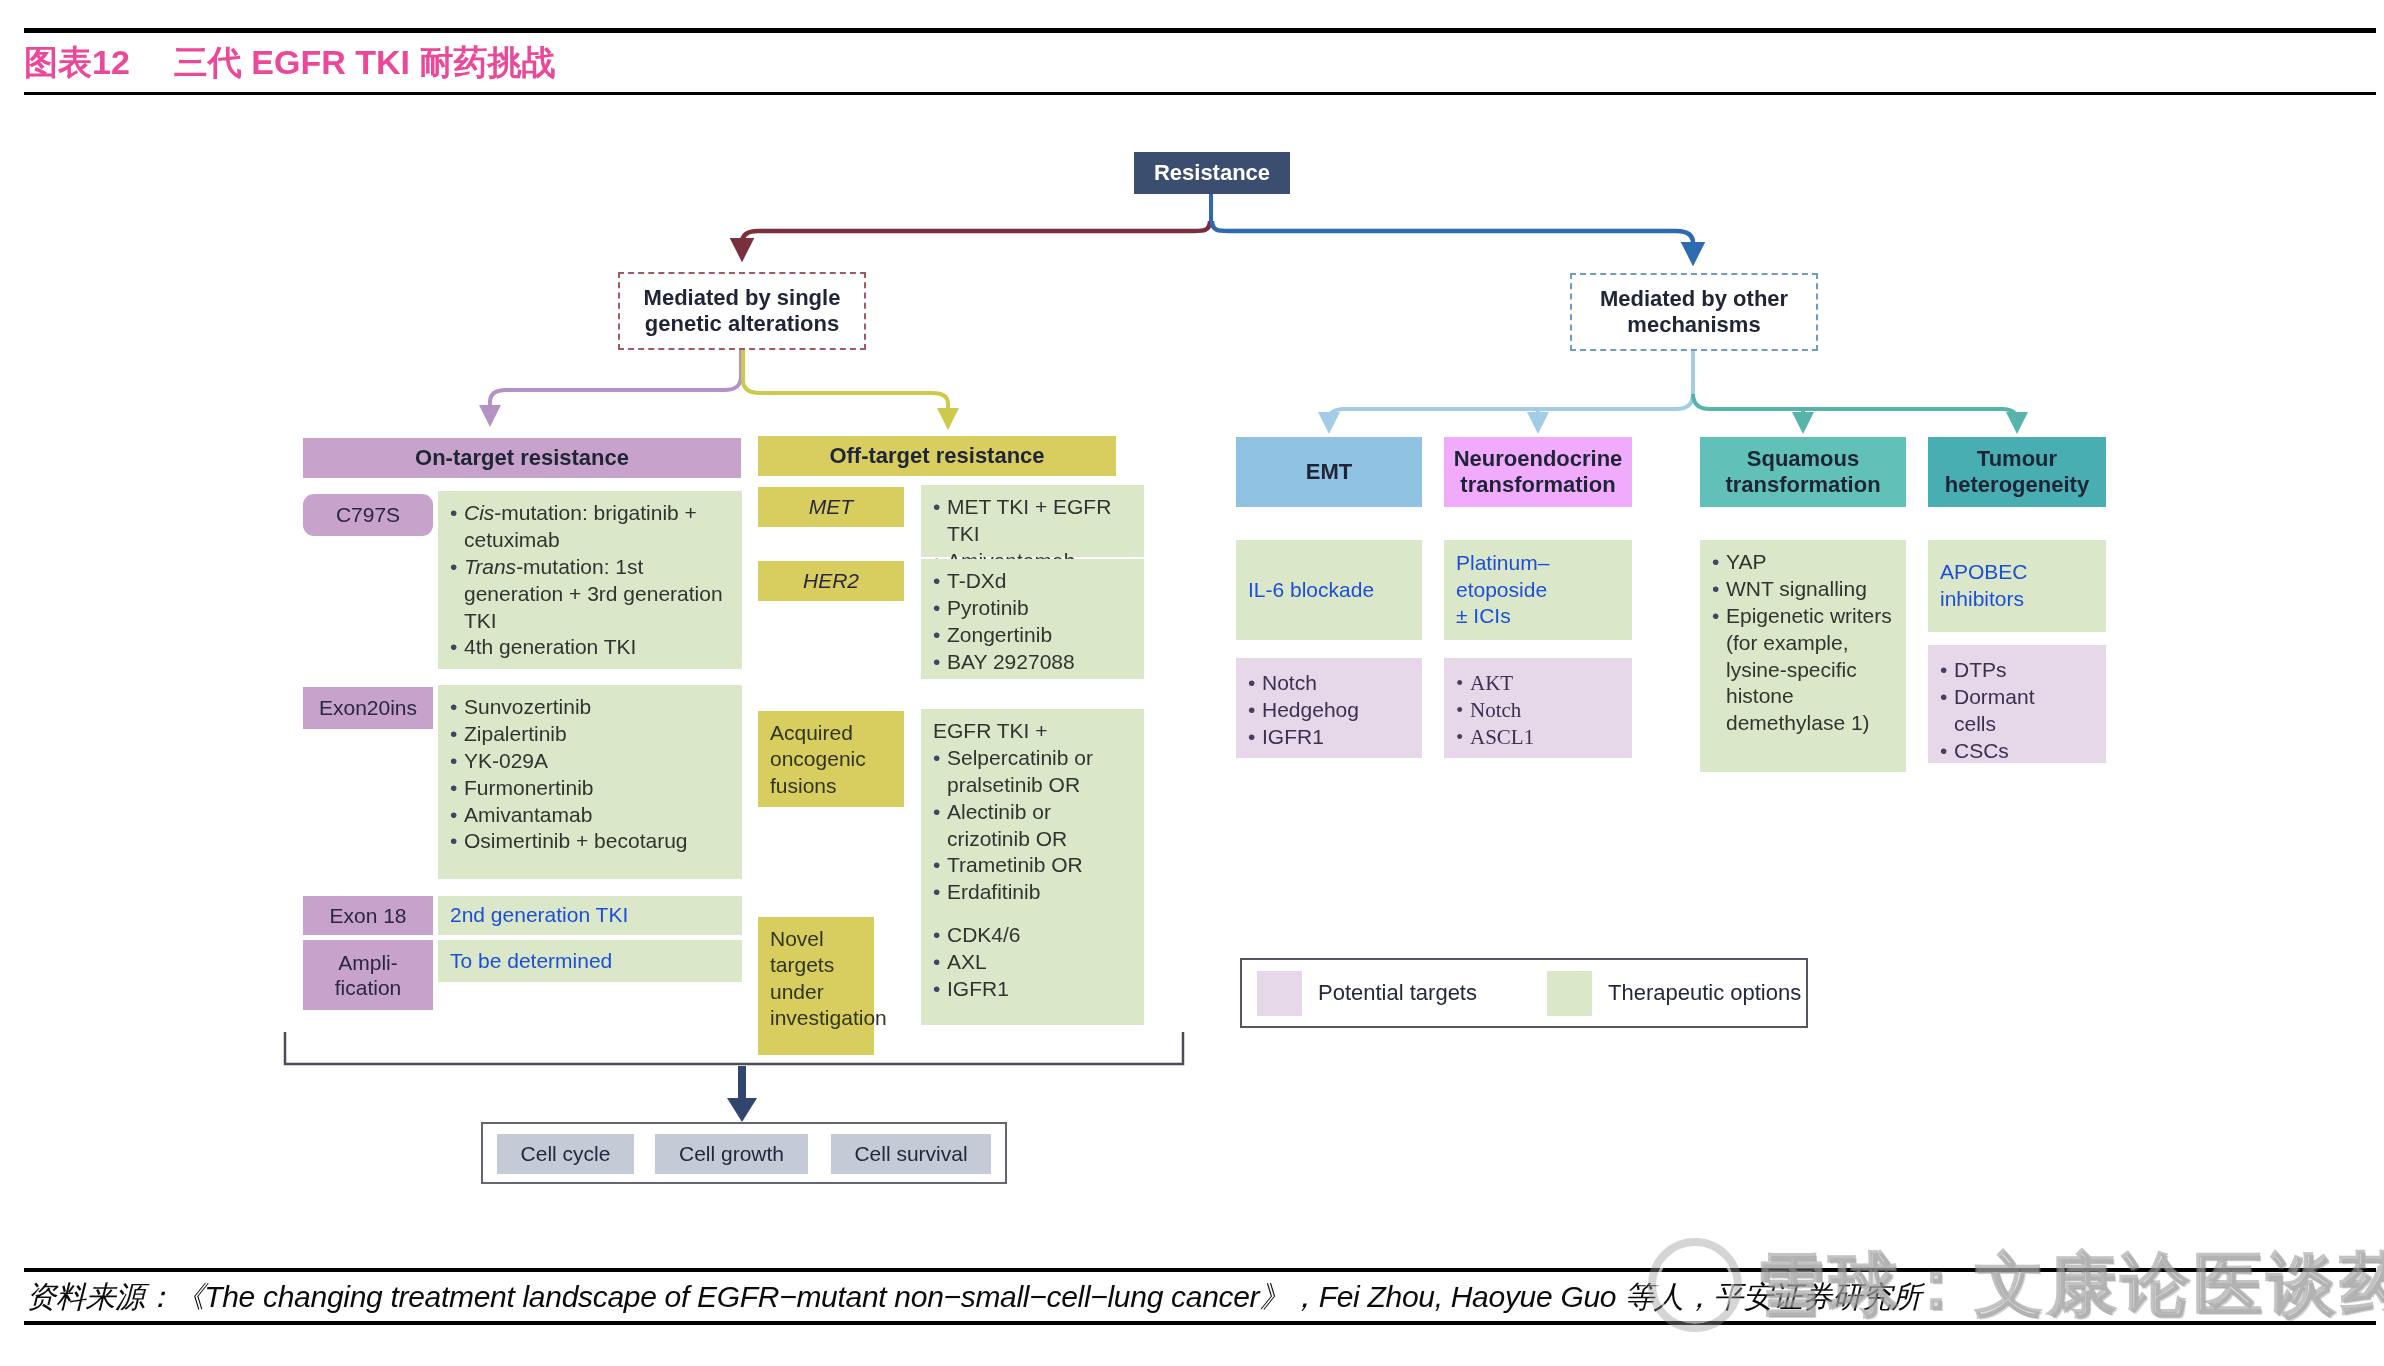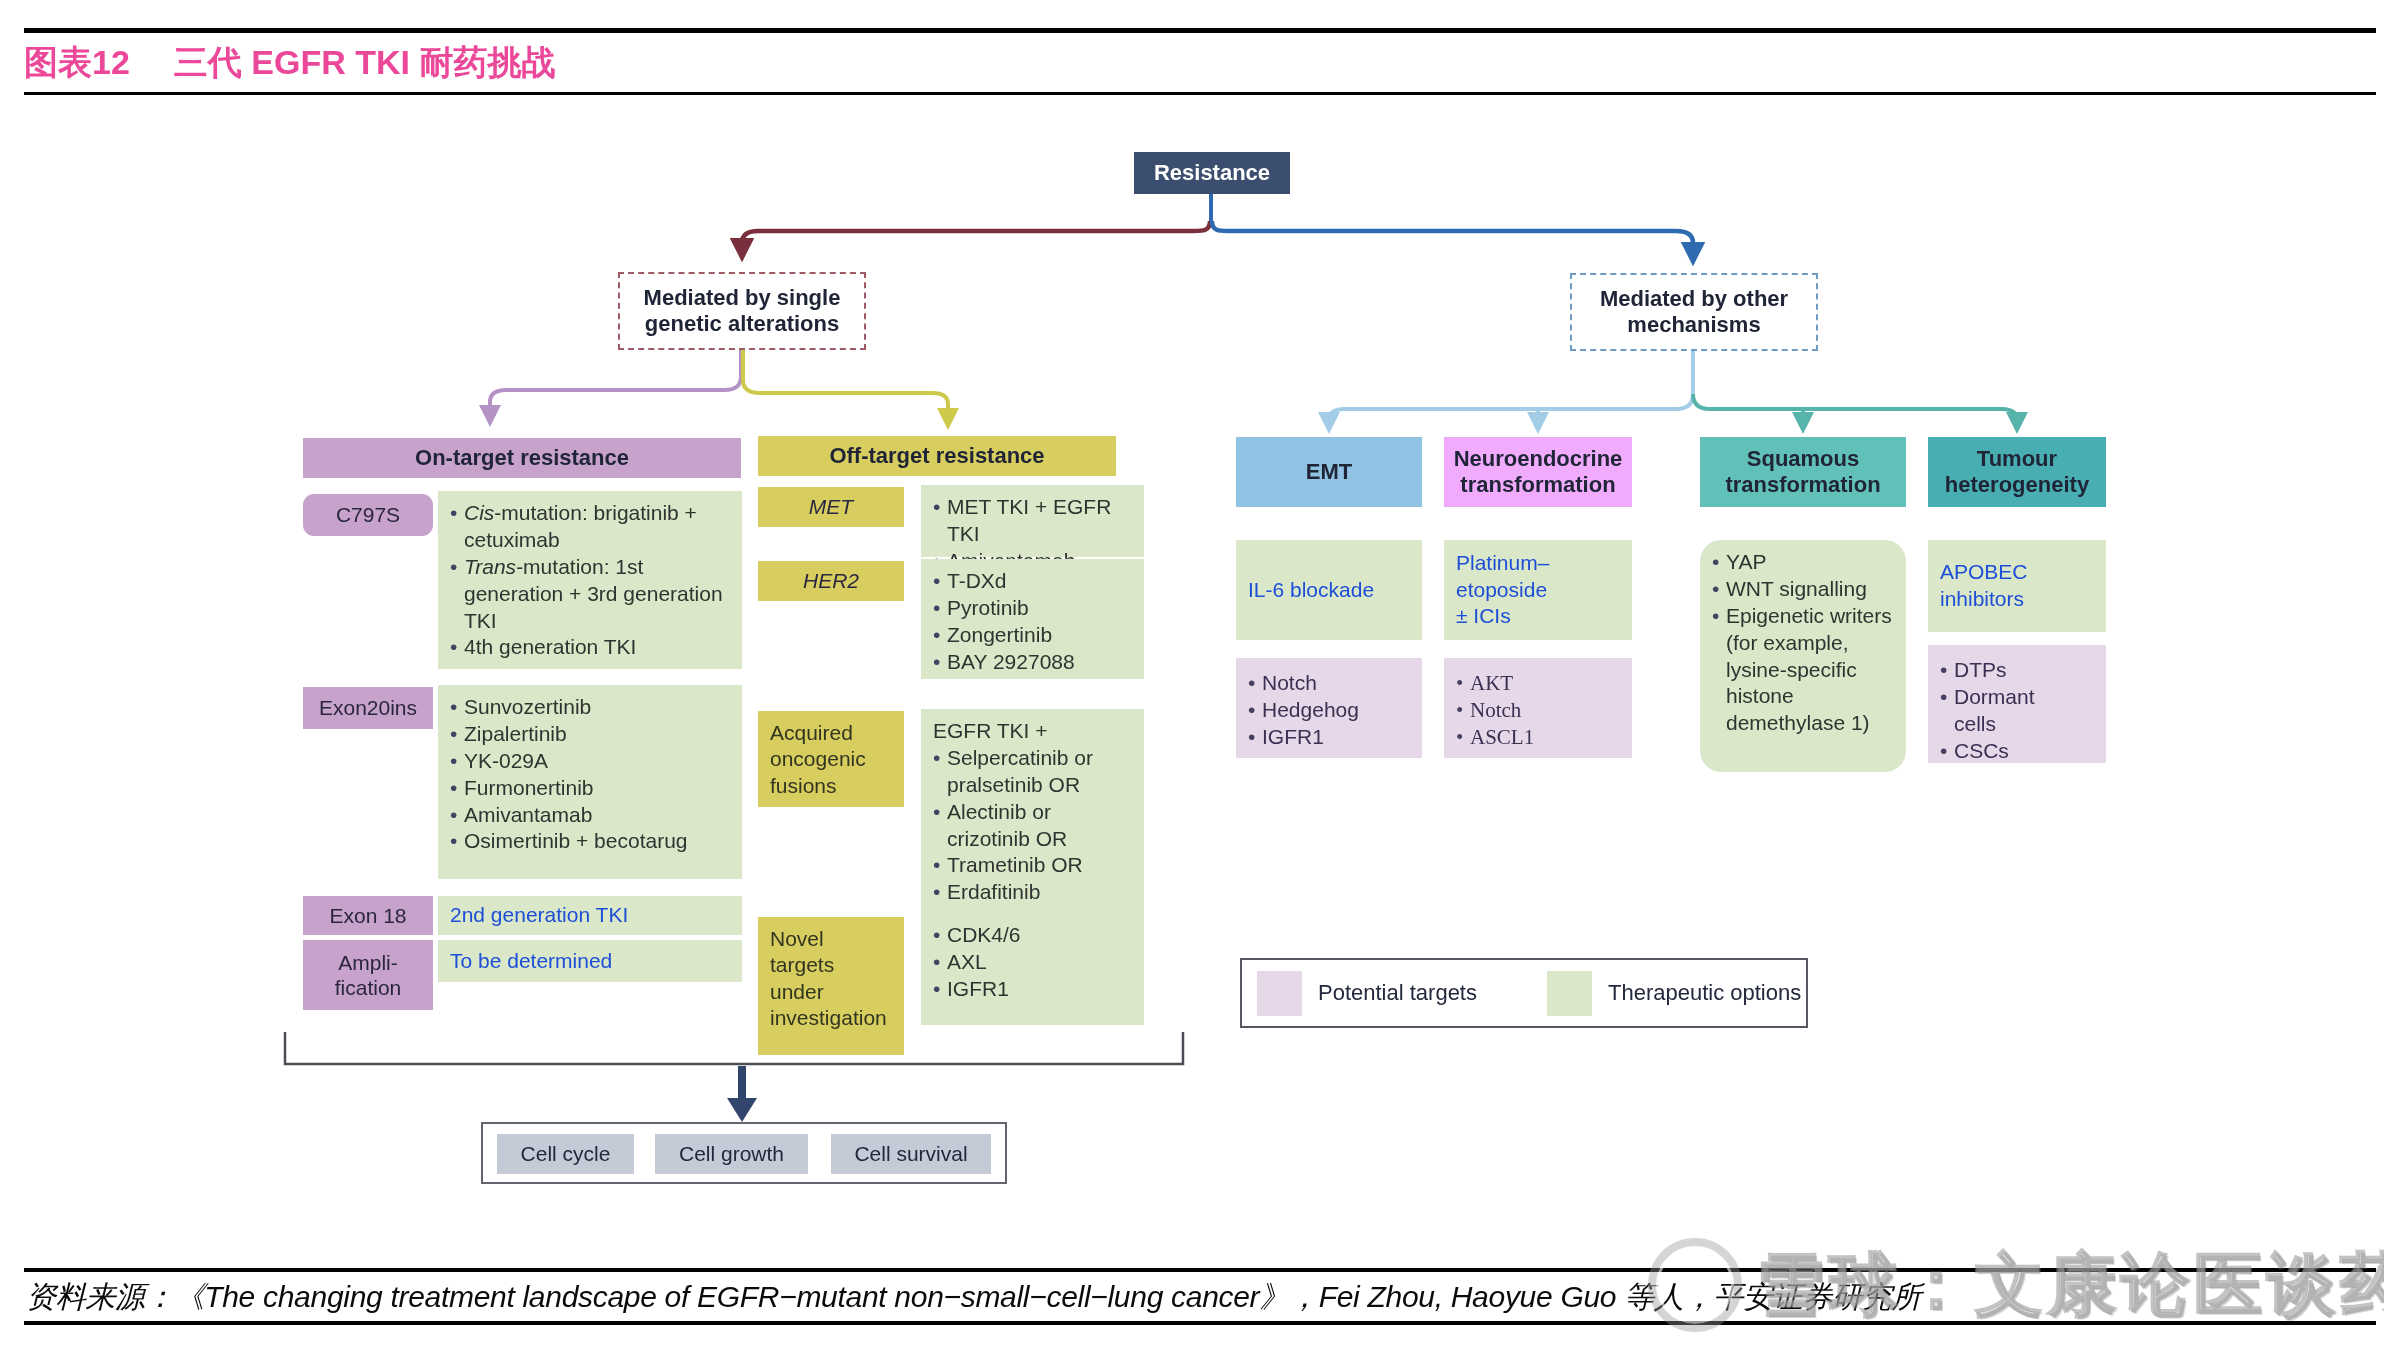--- a/index.html
+++ b/index.html
@@ -223,21 +223,21 @@
   <div class="bl">
       <span class="dot"></span>
       <span>Trametinib OR</span>
     </div>
   <div class="bl">
       <span class="dot"></span>
       <span>Erdafitinib</span>
     </div>
 </div>
 
-<div class="abs lbll yellow pre z1" style="left:758px;top:917px;width:146px;height:138px;">Novel
+<div class="abs lbll yellow pre z1" style="left:758px;top:917px;width:116px;height:138px;">Novel
 targets
 under
 investigation</div>
 <div class="abs list green z1" style="left:921px;top:913px;width:223px;height:112px;">
   <div class="bl">
       <span class="dot"></span>
       <span>CDK4/6</span>
     </div>
   <div class="bl">
       <span class="dot"></span>
@@ -281,21 +281,21 @@
       <span>Notch</span>
     </div>
   <div class="bl">
       <span class="dot"></span>
       <span>ASCL1</span>
     </div>
 </div>
 
 <div class="abs hdr pre z1" style="left:1700px;top:437px;width:206px;height:70px;background:#61c0b8;">Squamous
 transformation</div>
-<div class="abs list green z1" style="left:1700px;top:540px;width:206px;height:232px;border-radius:21px;">
+<div class="abs list green z1" style="left:1700px;top:540px;width:206px;height:232px;">
   <div class="bl">
       <span class="dot"></span>
       <span>YAP</span>
     </div>
   <div class="bl">
       <span class="dot"></span>
       <span>WNT signalling</span>
     </div>
   <div class="bl">
       <span class="dot"></span>

